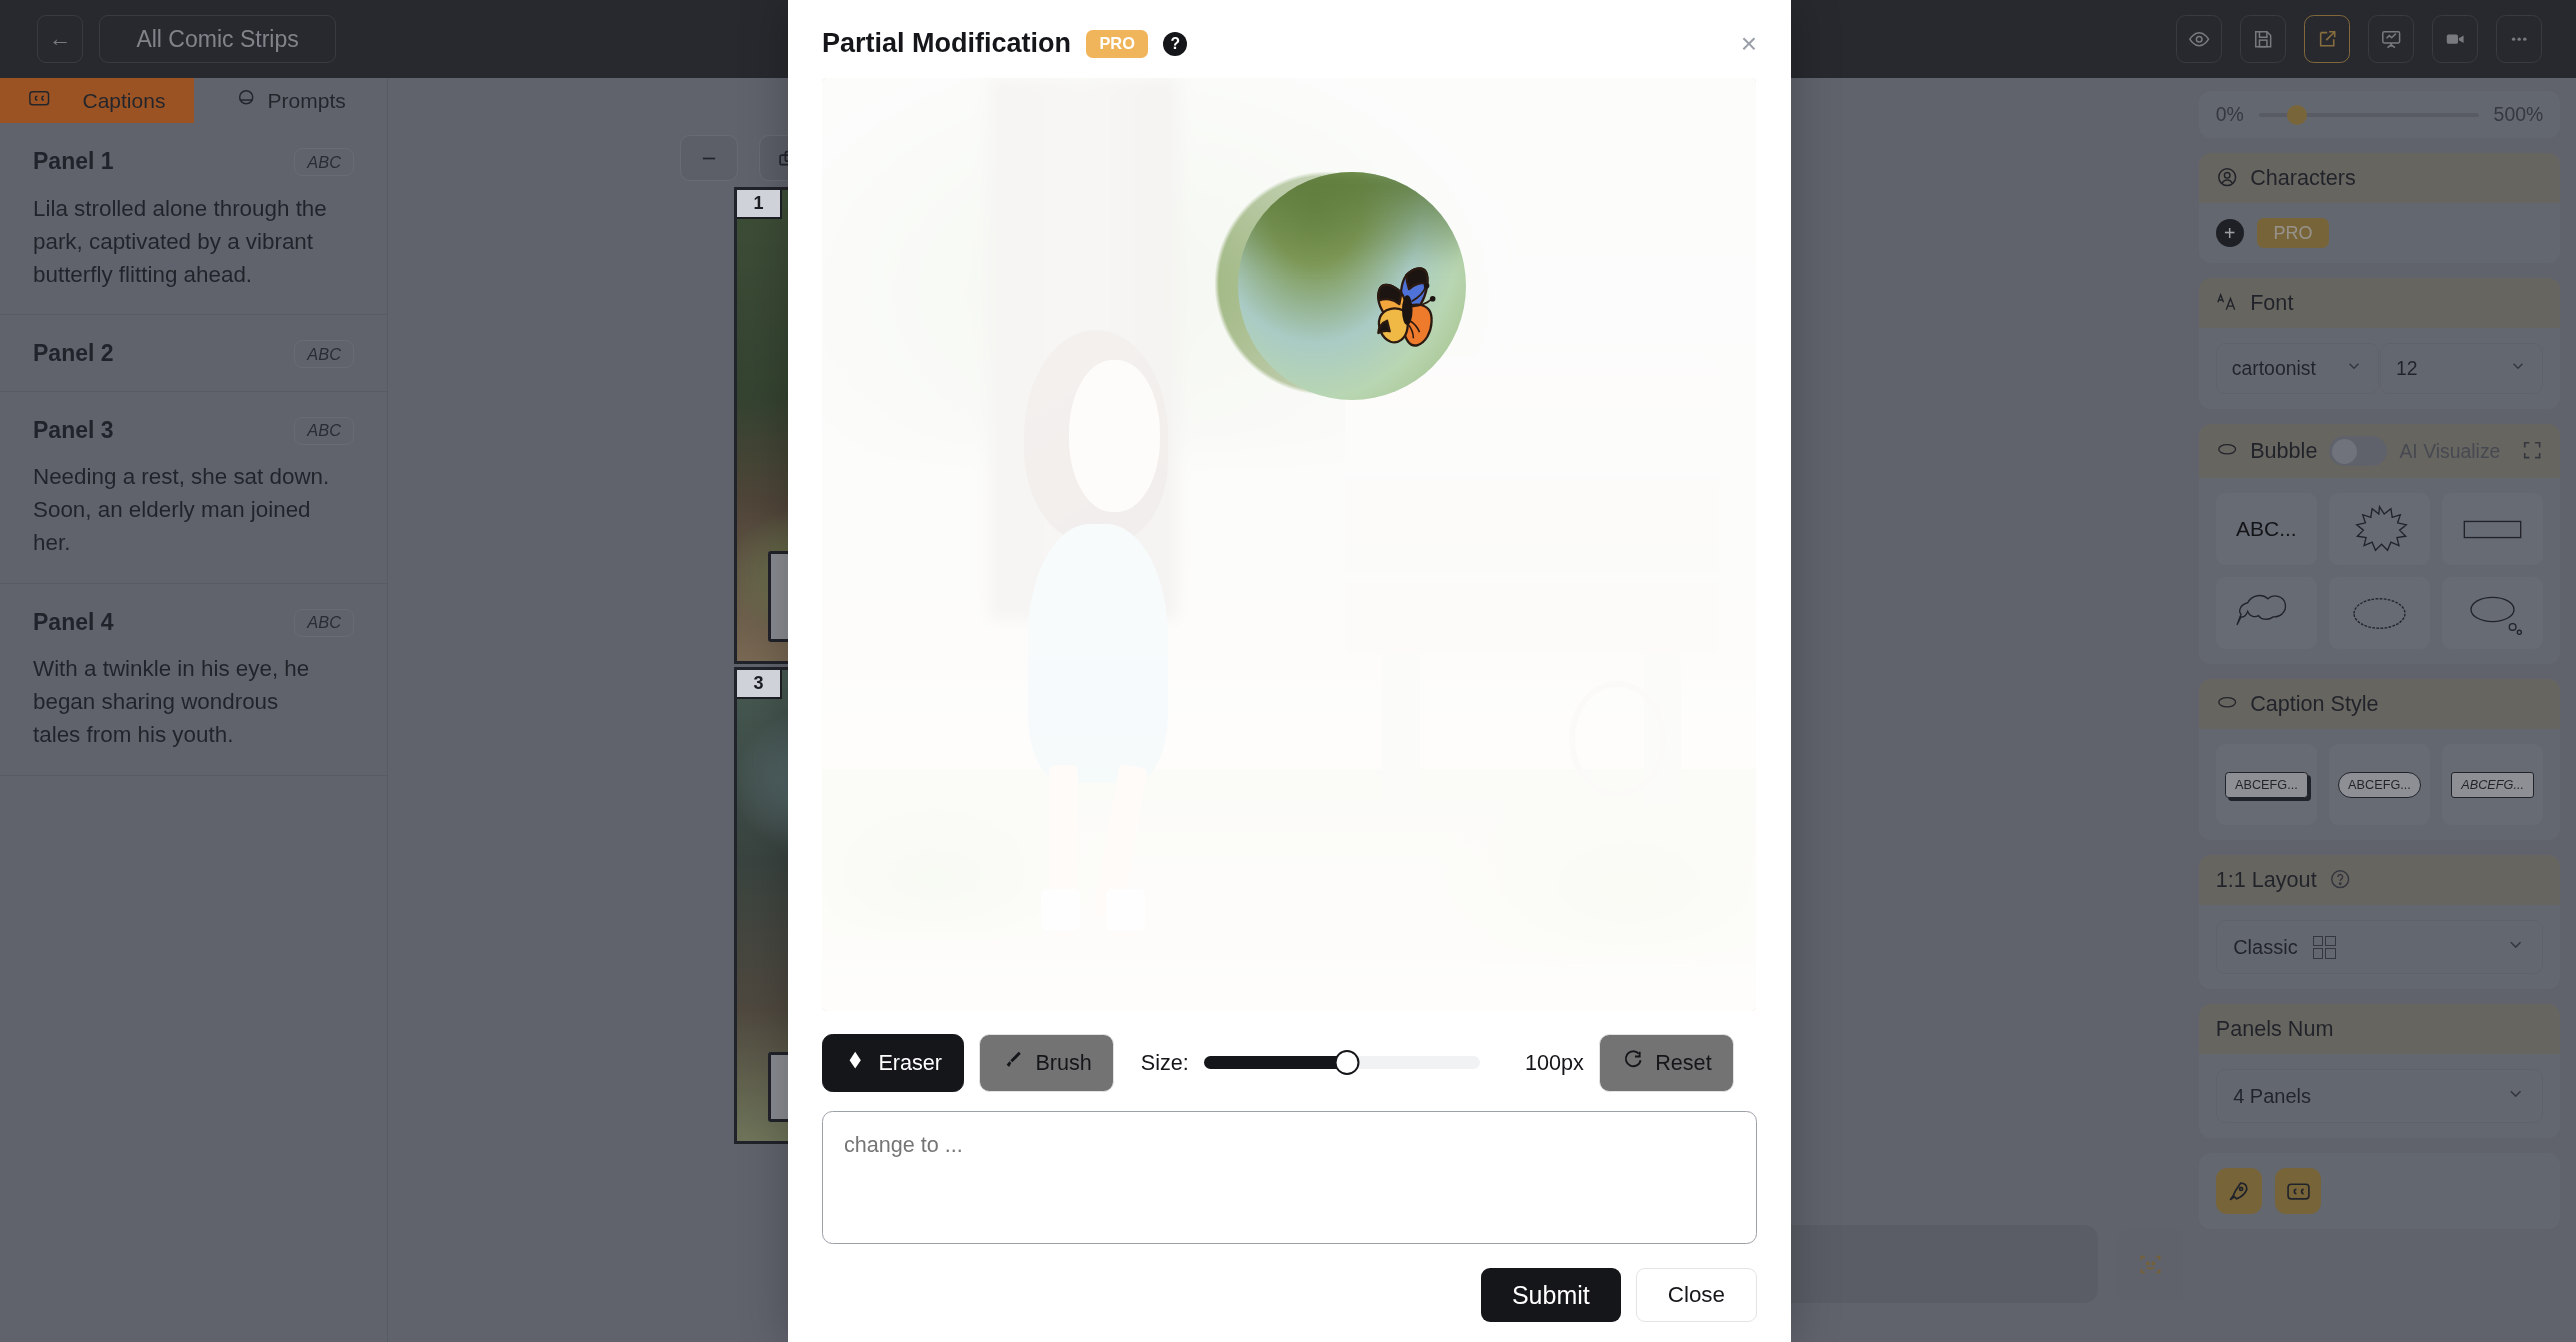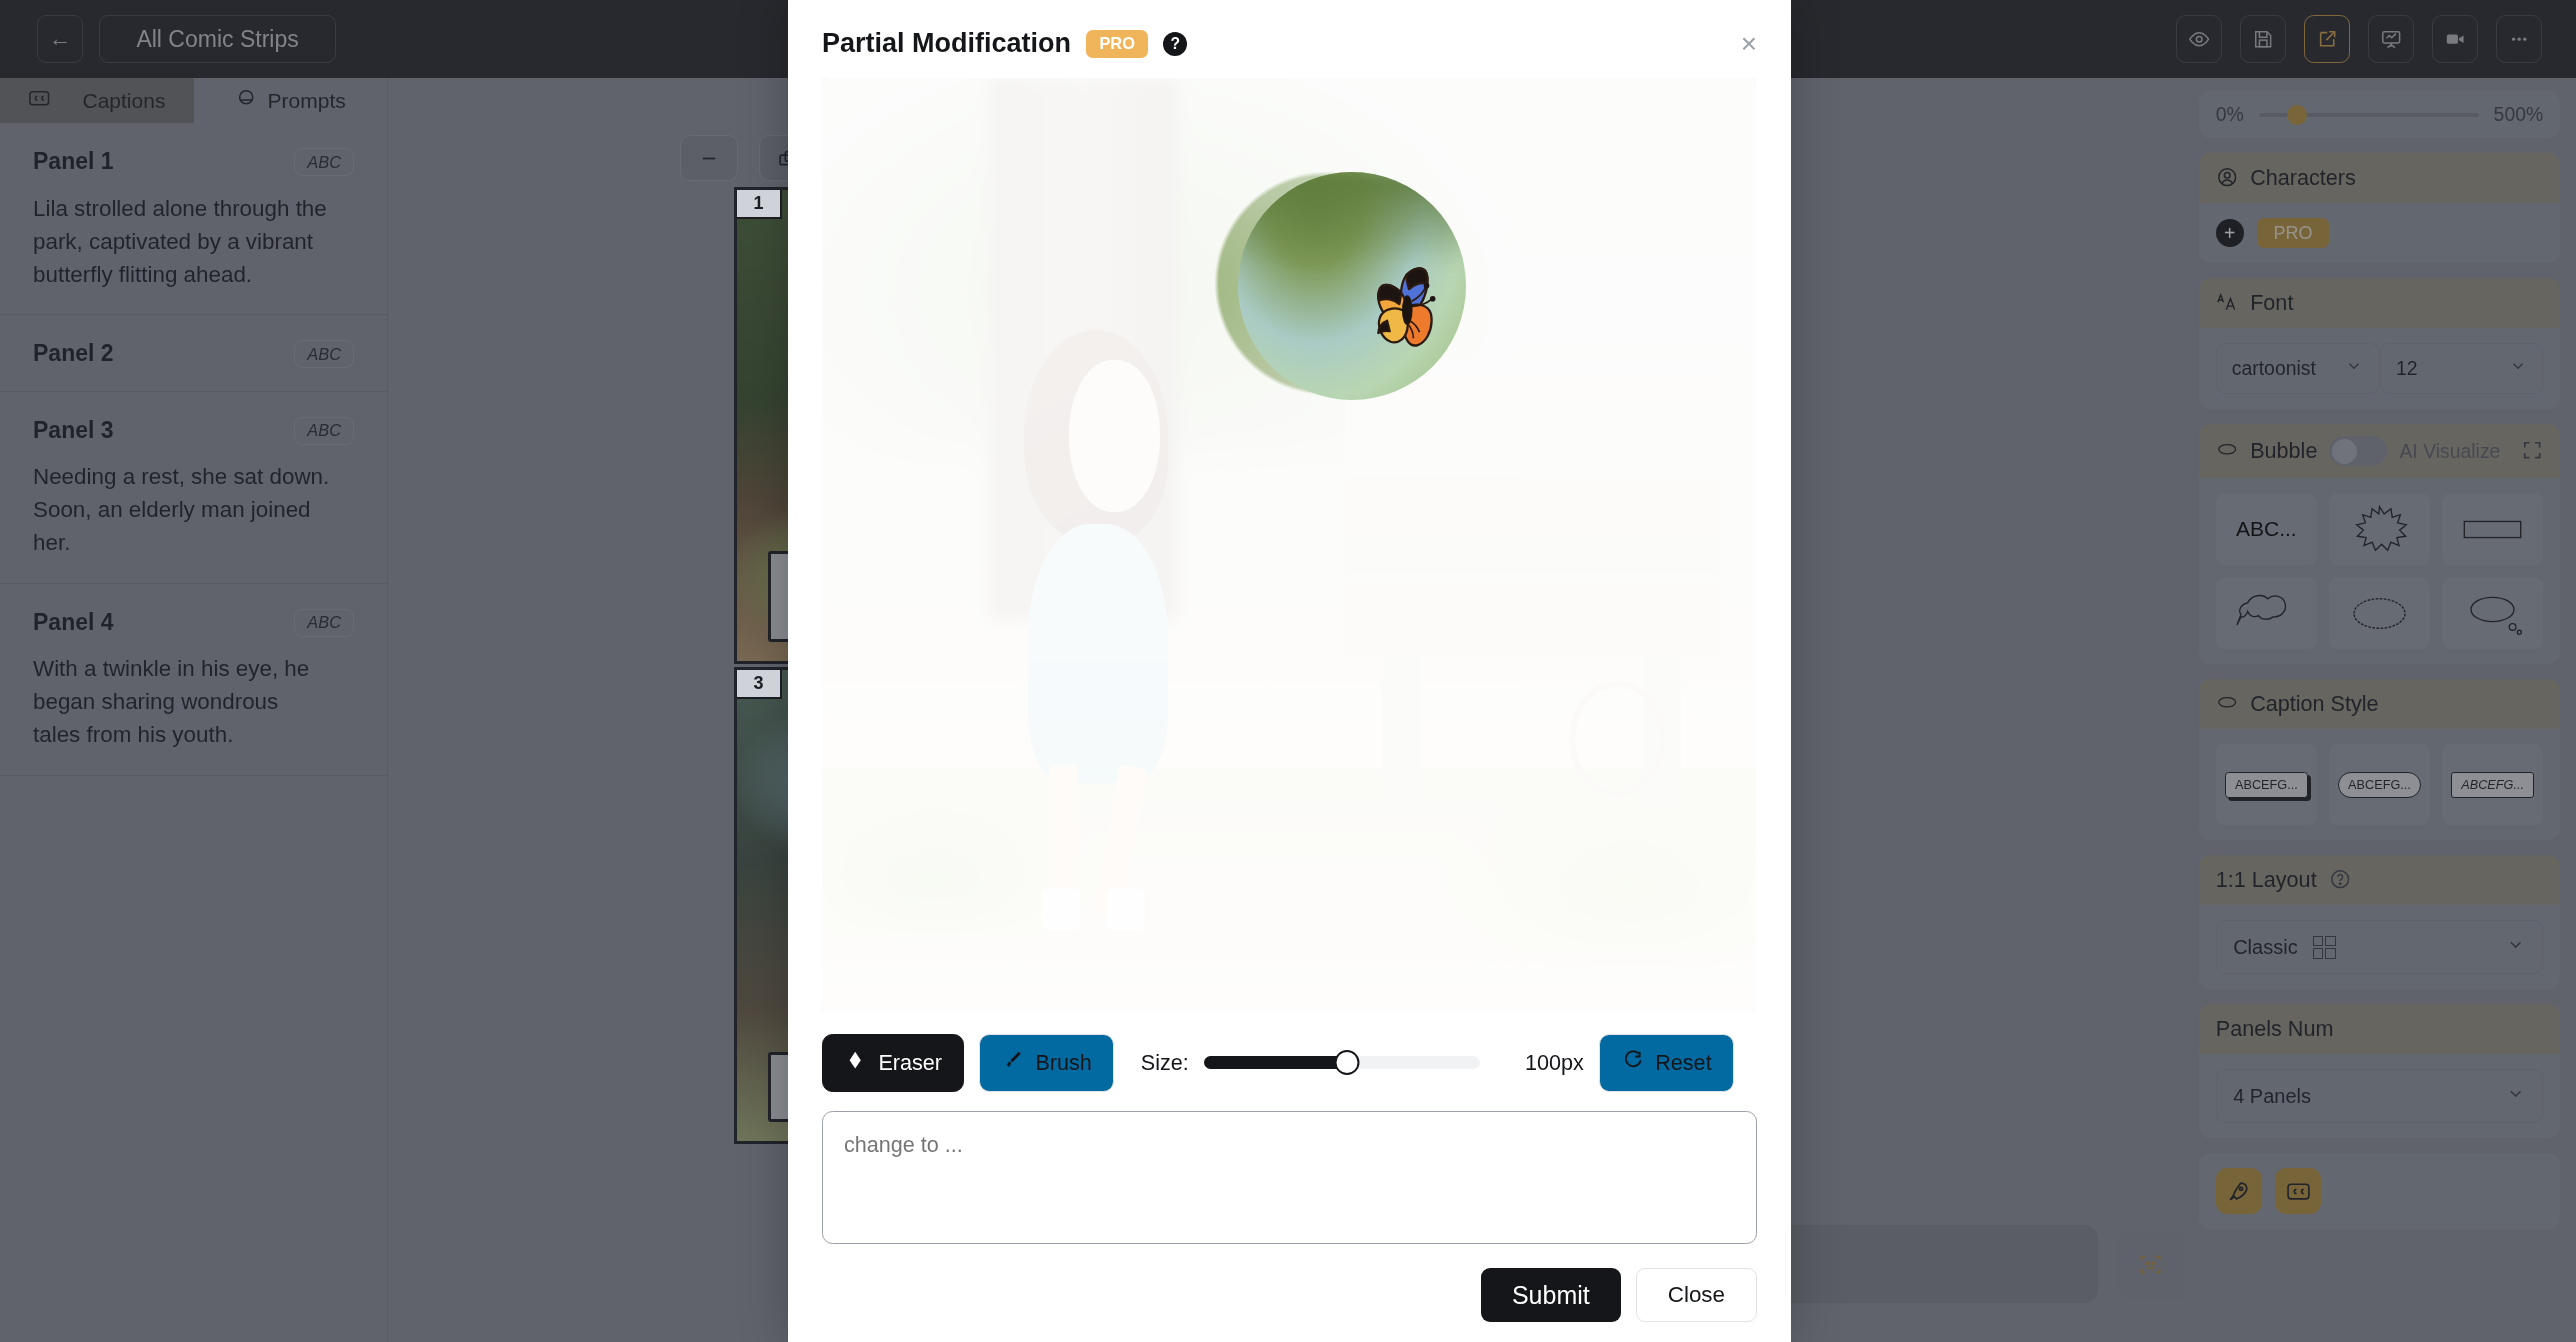--- a/index.html
+++ b/index.html
@@ -33,21 +33,21 @@
   .tb-icon svg { width: 22.4px; height: 22.4px; }
 
   
   .leftpanel {
     position: absolute; top: 78px; left: 0; width: 388px; height: 1265px;
     background: #8d919c; border-right: 0.7px solid #7d818c;
   }
   .tabs { display: flex; height: 45px; }
   .tab { flex: 1; display: flex; align-items: center; justify-content: center; gap: 10.4px;
          font-size: 21px; color: #1e2026; }
-  .tab.active { background: #737373; gap: 32px; }
+  .tab.active { background: #f97316; gap: 32px; }
   .tab svg { width: 22.4px; height: 22.4px; }
   .panel-list { height: 1220px; overflow: hidden; }
   .panel-item { padding: 25px 33px 22.4px 33px; border-bottom: 0.7px solid #7e8290; }
   .panel-head { display: flex; align-items: flex-start; justify-content: space-between; }
   .panel-title { font-size: 23px; font-weight: bold; color: #1b1d23; }
   .abc-badge { border: 0.7px solid #9aa0aa; border-radius: 8.2px; padding: 3.7px 12px;
                font-size: 16.4px; font-style: italic; color: #2a2c33; }
   .panel-text { margin-top: 16.4px; font-size: 22.4px; line-height: 1.47; color: #1b1d23; max-width: 298px; }
 
   
@@ -212,21 +212,21 @@
           mask-image: radial-gradient(circle 112px at 54% 22%, transparent 0 96%, #000 100%); }
   .reveal { position: absolute; left: 44.5%; top: 10%; width: 24.5%; height: 24.5%;
             border-radius: 50%; overflow: hidden;
             background: radial-gradient(ellipse at 34% 14%, #6e8a47 0%, #7f9a58 22%, #a9cbc4 50%, #b8d6b2 70%, #9fba7c 100%); }
   .reveal::after { content:""; position:absolute; left:0; top:0; width:100%; height:42%;
                    background: linear-gradient(180deg,#5f7c3e,rgba(95,124,62,0)); filter: blur(7.5px); }
   .butterfly { position: absolute; left: 50%; top: 34%; width: 46%; height: 52%; z-index: 2; }
 
   .tools-row { display: flex; align-items: center; gap: 15px; margin: 22.4px 34px 0 34px; }
   .tool-btn { height: 58px; padding: 0 21px; border-radius: 10.4px; border: 0.7px solid #e3e4e6;
-              display: flex; align-items: center; gap: 12px; font-size: 21.6px; color: #14161a; background: #0369a1; }
+              display: flex; align-items: center; gap: 12px; font-size: 21.6px; color: #14161a; background: #737373; }
   .tool-btn.active { background: #14161a; color: #fff; border-color: #14161a; }
   .tool-btn svg { width: 22.4px; height: 22.4px; }
   .size-lbl { font-size: 21.6px; color: #14161a; margin-left: 12px; }
   .size-track { width: 276px; height: 13.4px; background: #f1f2f3; border-radius: 6.7px; position: relative; }
   .size-fill { position: absolute; left: 0; top: 0; height: 13.4px; width: 52%; background: #14161a; border-radius: 6.7px; }
   .size-knob { position: absolute; left: 52%; top: -6px; width: 25px; height: 25px; border-radius: 50%;
                background: #fff; border: 2.2px solid #14161a; transform: translateX(-50%); }
   .size-val { font-size: 21.6px; color: #14161a; width: 89px; text-align: right; }
 
   .ta-wrap { margin: 19.4px 34px 0 34px; }

